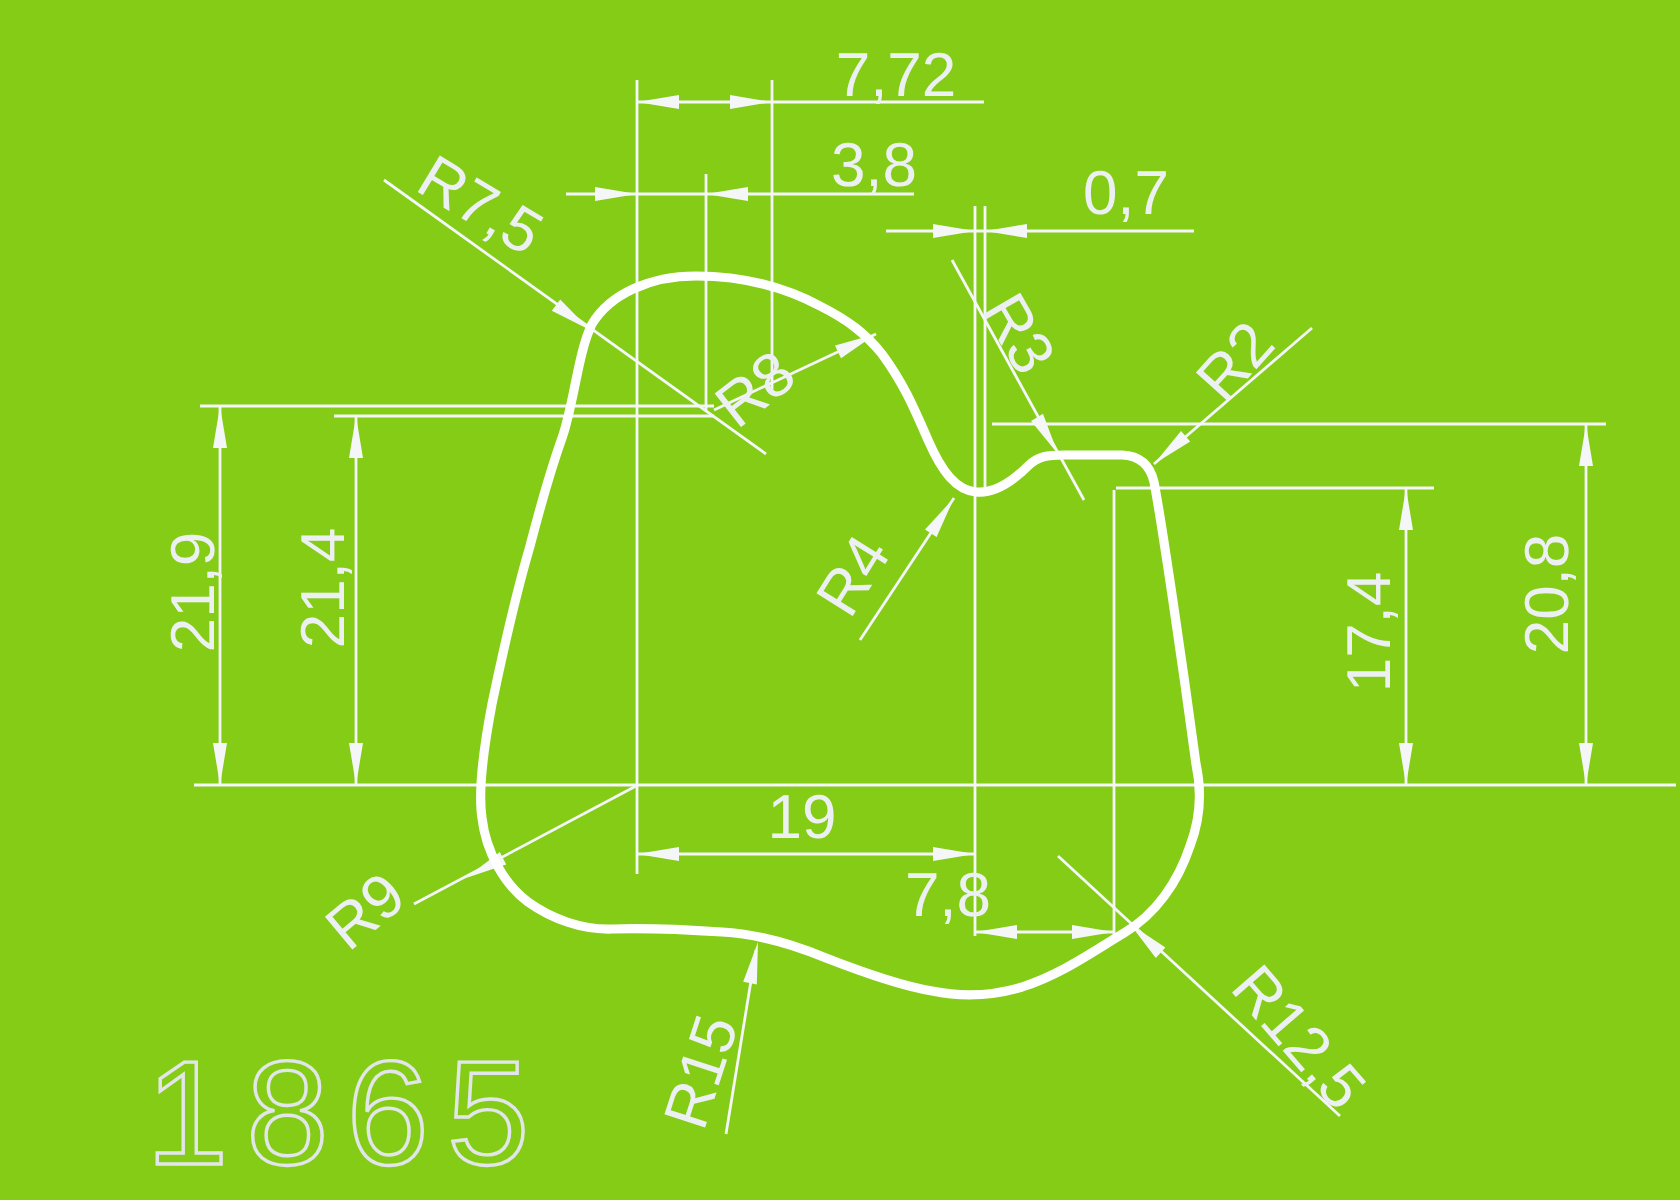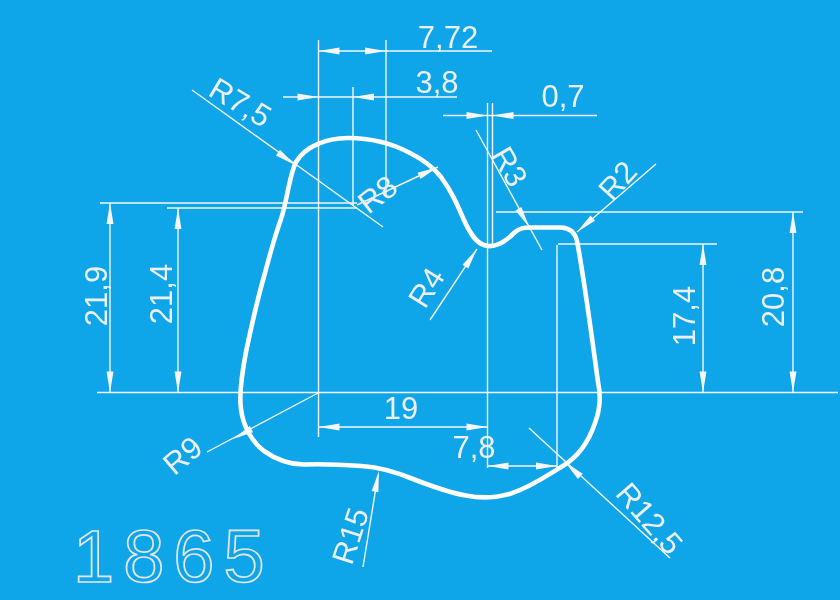--- a/index.html
+++ b/index.html
@@ -1,19 +1,19 @@
 <!DOCTYPE html>
 <html><head>
 <meta charset="utf-8">
 <style>
   html,body{margin:0;padding:0;}
   .canvas{
     position:relative;
     width:840px;height:600px;
-    background:#0ea5e9;
+    background:#84cc16;
     overflow:hidden;
     font-family:"Liberation Sans", sans-serif;
   }
   svg{display:block;}
   .thin{stroke:#f4f6f8;stroke-width:1.4;fill:none;}
   .profile{stroke:#ffffff;stroke-width:4.6;fill:none;stroke-linecap:round;stroke-linejoin:round;}
   .arrow{fill:#f4f6f8;stroke:none;}
   text{fill:#edf0f3;font-size:31px;font-family:"Liberation Sans", sans-serif;}
   .dimtext{text-anchor:middle;}
   .partnum{

